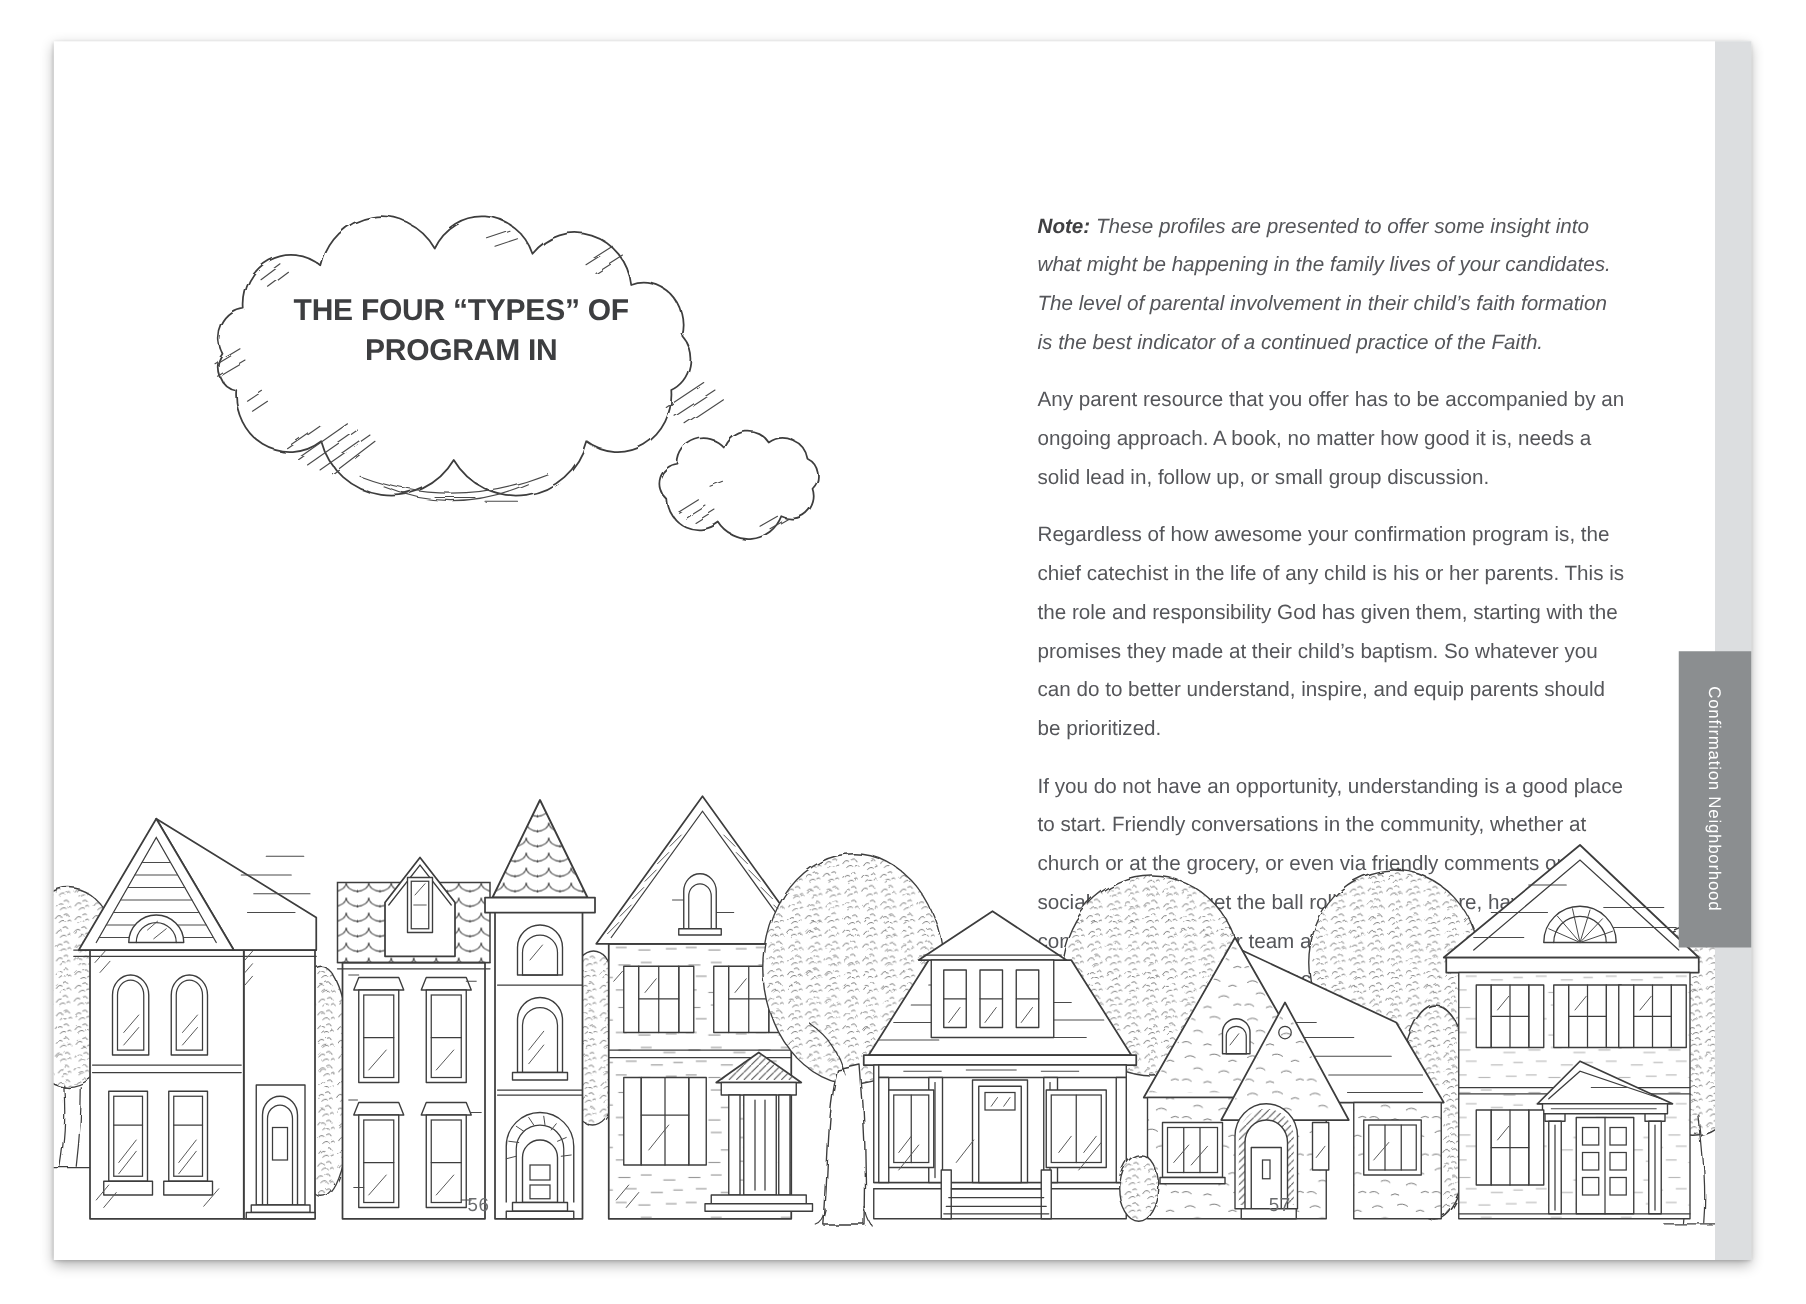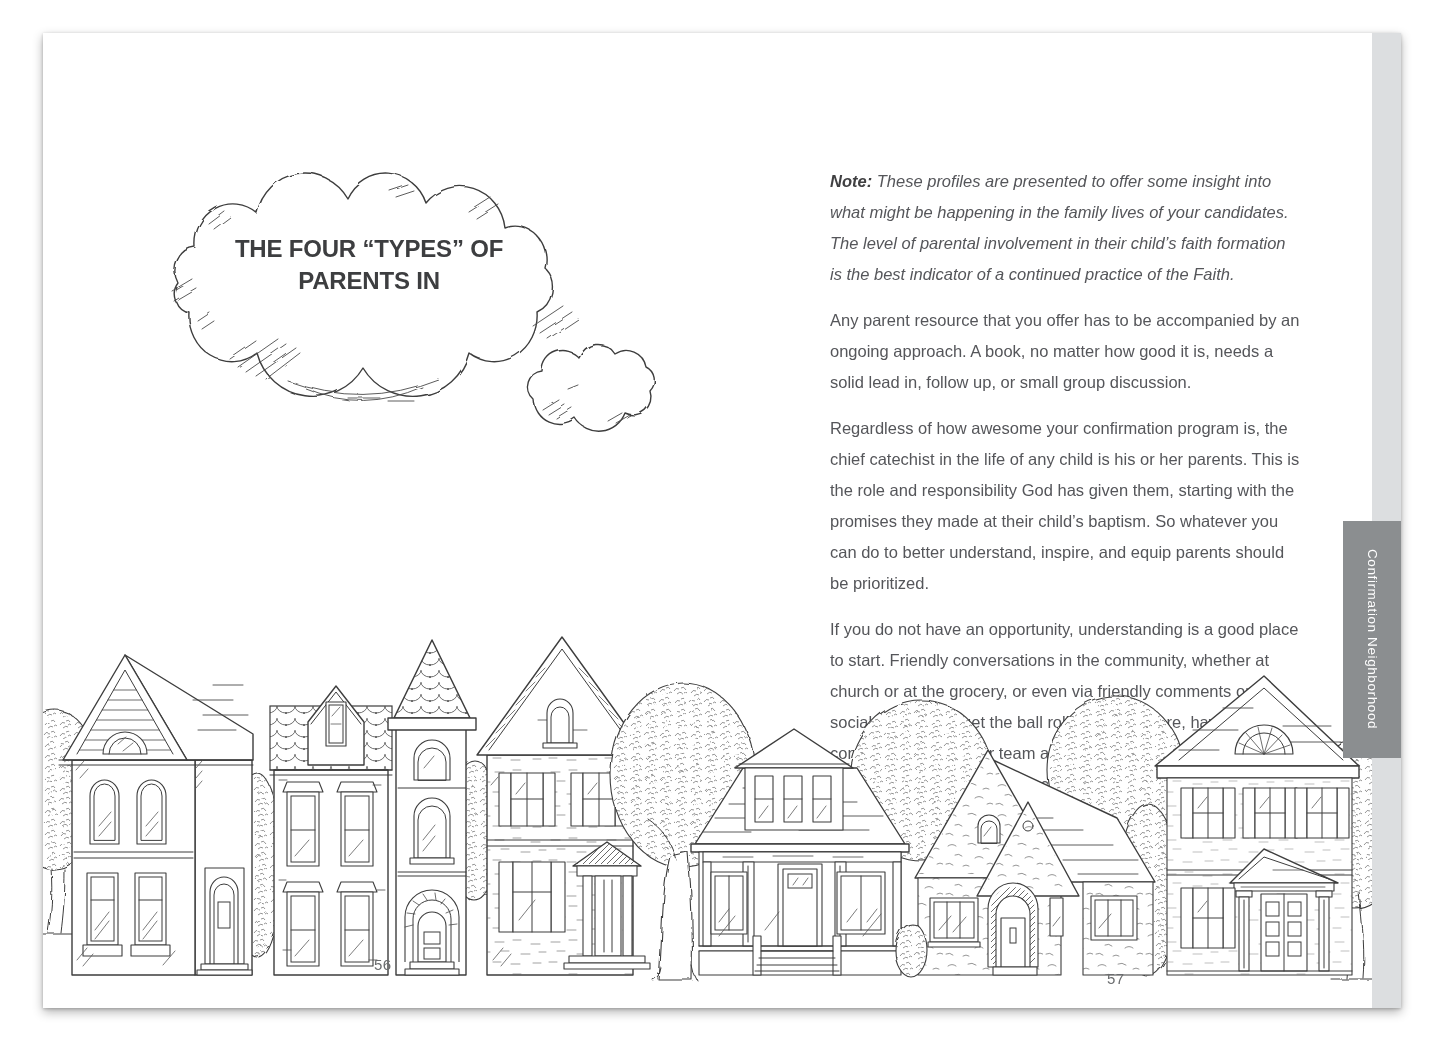--- a/index.html
+++ b/index.html
@@ -15,21 +15,21 @@
   .cloud-wrap{position:absolute;left:95px;top:138px;width:520px;height:262px;}
   .cloud-title{position:absolute;left:190px;top:200px;width:272px;text-align:center;
     font-weight:bold;font-size:24px;line-height:32px;color:#3d3e40;letter-spacing:-.2px;}
   .text-col{position:absolute;left:787px;top:133px;width:470px;color:#55565a;
     font-size:16.5px;line-height:31px;}
   .text-col p{margin:0 0 15px 0;}
   .note{font-style:italic;}
   .note b{color:#404042;}
   .pagenum{position:absolute;font-size:15px;color:#6a6c6e;letter-spacing:.5px;}
   #pn56{left:331px;top:923px;}
-  #pn57{left:1064px;top:923px;margin-top:14px;}
+  #pn57{left:972px;top:923px;}
   .illo{position:absolute;left:0;top:597px;width:1329px;height:378px;}
   svg .o{fill:#fff;stroke:#3d3d3d;stroke-width:1.4;stroke-linejoin:round;}
   svg .o2{fill:#fff;stroke:#3d3d3d;stroke-width:1.1;stroke-linejoin:round;}
   svg .t{fill:none;stroke:#3d3d3d;stroke-width:1;stroke-linecap:round;}
   svg .th{fill:none;stroke:#4a4a4a;stroke-width:.8;stroke-linecap:round;}
   svg .s{fill:none;stroke:#4a4a4a;stroke-width:.9;stroke-linecap:round;}
   svg .g{fill:none;stroke:#5a5a5a;stroke-width:.8;stroke-linecap:round;}
 </style>
 </head>
 <body>
@@ -78,21 +78,21 @@
               <path d="M418,247 l16,-10"></path>
         <path d="M470,250 l14,-8"></path>
               <path d="M478,252 l14,-8"></path>
         <path d="M430,218 l10,-4"></path>
       </g>
     </g>
    </svg>
   </div>
   <div class="cloud-title">
     <span style="display:block">THE FOUR “TYPES” OF</span>
-    <span style="display:block">PARENTS IN</span>
+    <span style="display:block">PROGRAM IN</span>
   </div>
 
   <div class="text-col">
     <p class="note"><b>Note:</b><span> These profiles are presented to offer some insight into what might be happening in the family lives of your candidates. The level of parental involvement in their child’s faith formation is the best indicator of a continued practice of the Faith.</span></p>
     <p>Any parent resource that you offer has to be accompanied by an ongoing approach. A book, no matter how good it is, needs a solid lead in, follow up, or small group discussion.</p>
     <p>Regardless of how awesome your confirmation program is, the chief catechist in the life of any child is his or her parents. This is the role and responsibility God has given them, starting with the promises they made at their child’s baptism. So whatever you can do to better understand, inspire, and equip parents should be prioritized.</p>
     <p>If you do not have an opportunity, understanding is a good place to start. Friendly conversations in the community, whether at church or at the grocery, or even via friendly comments on social media, can get the ball rolling. From there, having a conversation with your team about what can be done at a programmatic level is an effective next step.</p>
   </div>
 
   <svg class="illo" viewBox="0 0 1329 378">

